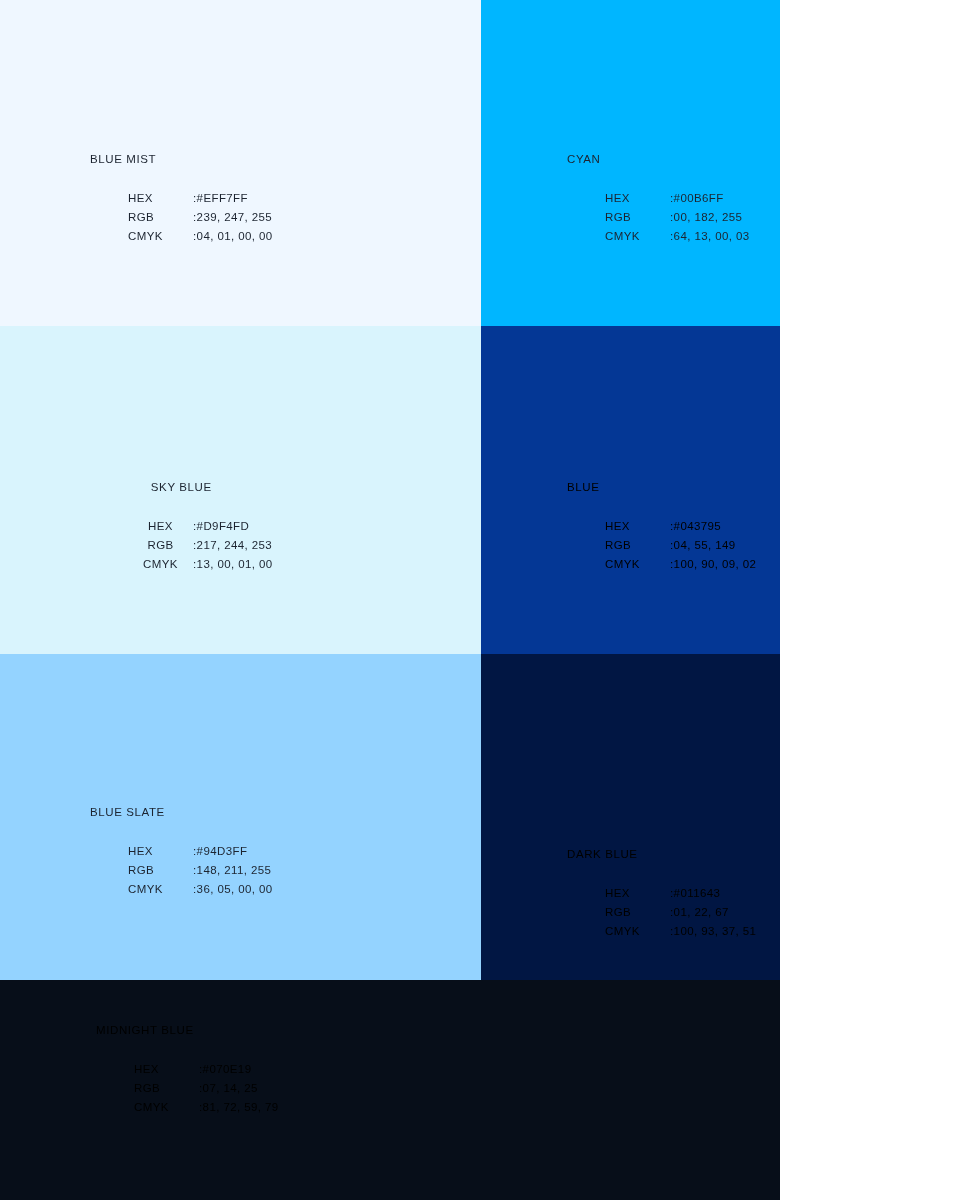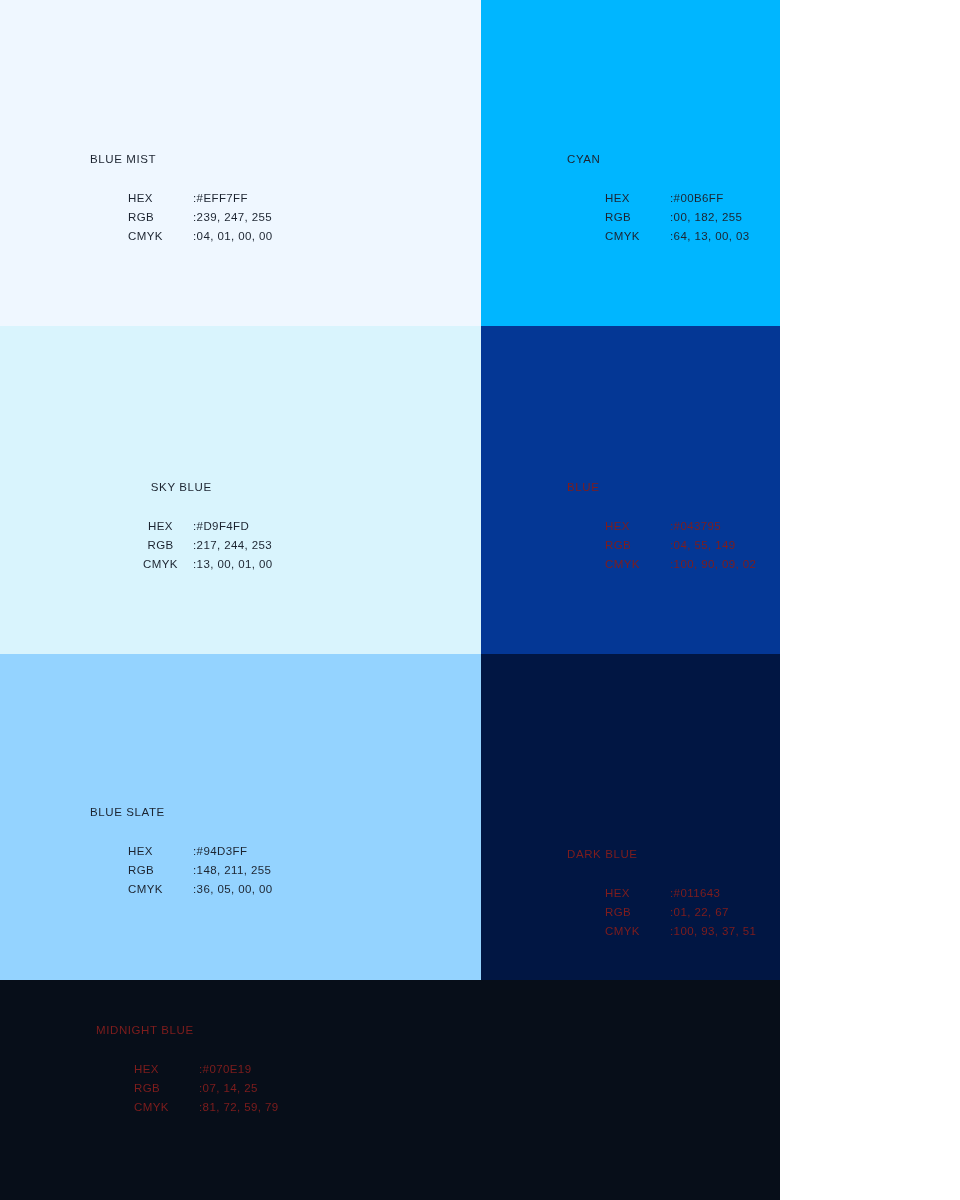--- a/index.html
+++ b/index.html
@@ -78,21 +78,21 @@
   .info-blue-mist     { left: 90px;  top: 153px; }
   .info-cyan          { left: 567px; top: 153px; }
   .info-sky-blue      { left: 90px;  top: 481px; text-align: center; }
   .info-blue          { left: 567px; top: 481px; }
   .info-blue-slate    { left: 90px;  top: 806px; }
   .info-dark-blue     { left: 567px; top: 848px; }
   .info-midnight-blue { left: 96px;  top: 1024px; }
 
   
   .text-dark  { color: #1c2430; }
-  .text-light { color: #7f1d1d; }
+  .text-light { color: #000000; }
 </style>
 </head>
 <body>
 
 <div id="palette-board">
 
   <div class="band band-row1-left" style="background-color: rgb(239, 247, 255);"></div>
   <div class="band band-row1-right" style="background-color: rgb(0, 182, 255);"></div>
   <div class="band band-row2-left" style="background-color: rgb(217, 244, 253);"></div>
   <div class="band band-row2-right" style="background-color: rgb(4, 55, 149);"></div>

